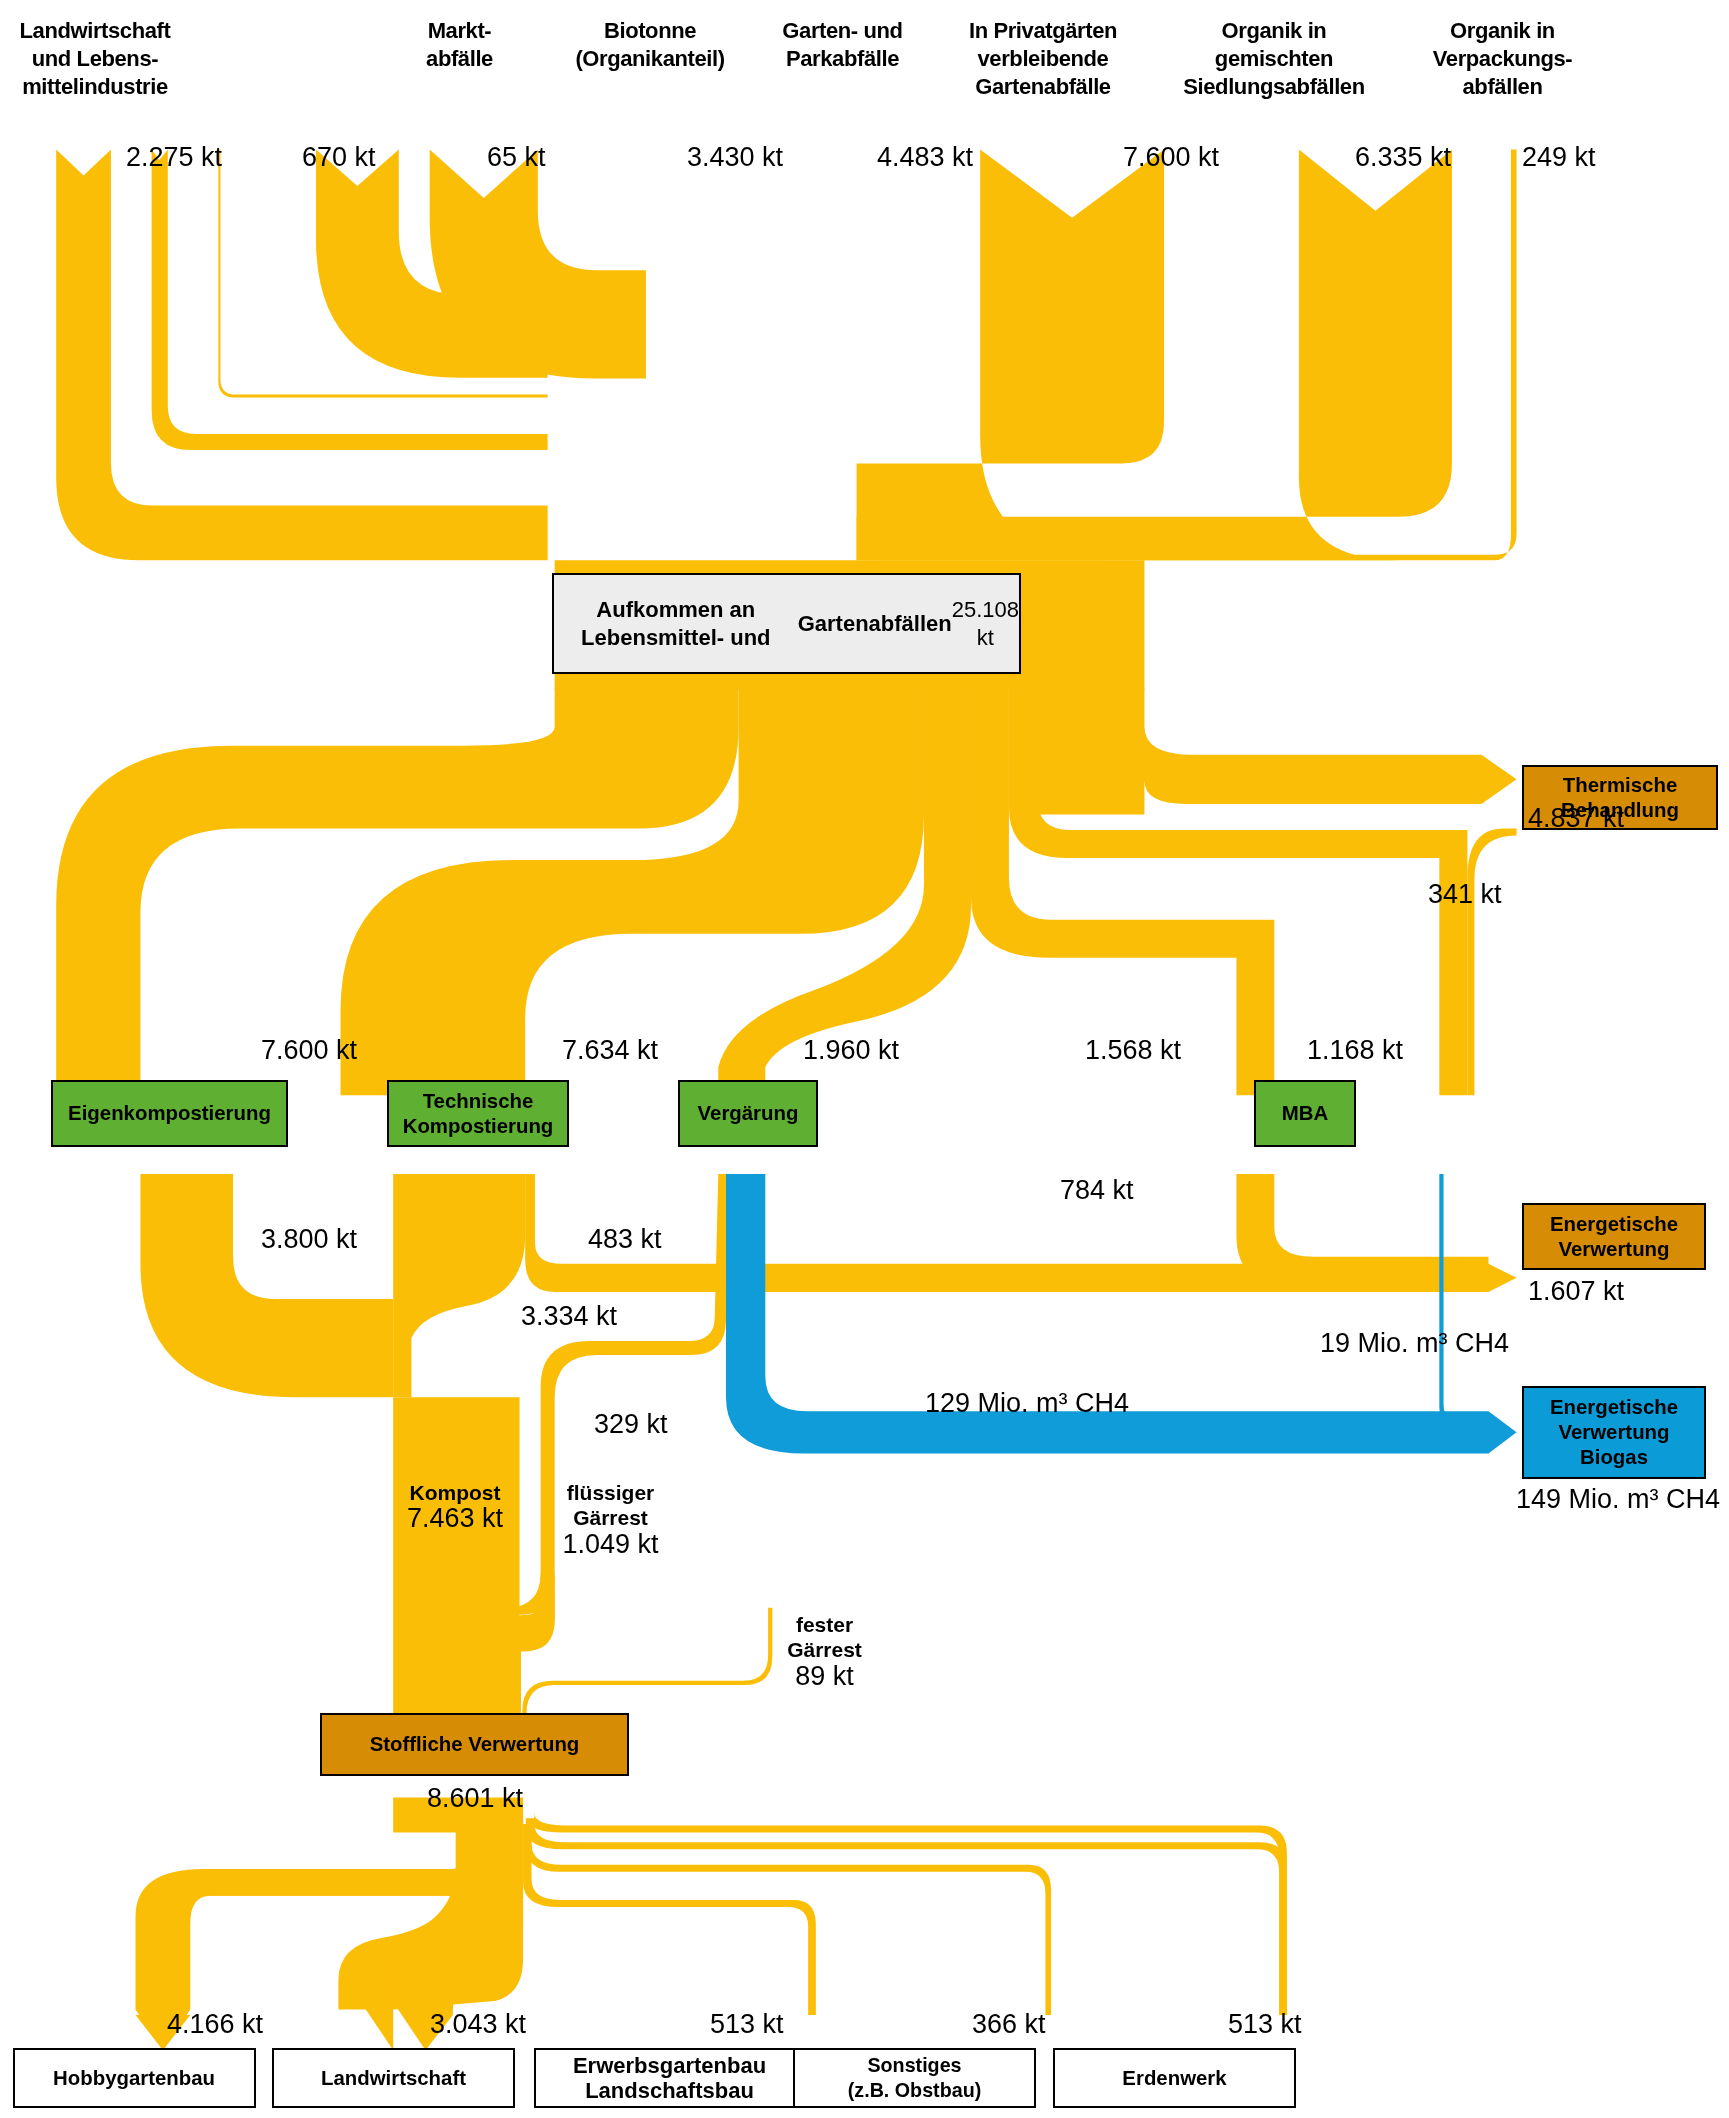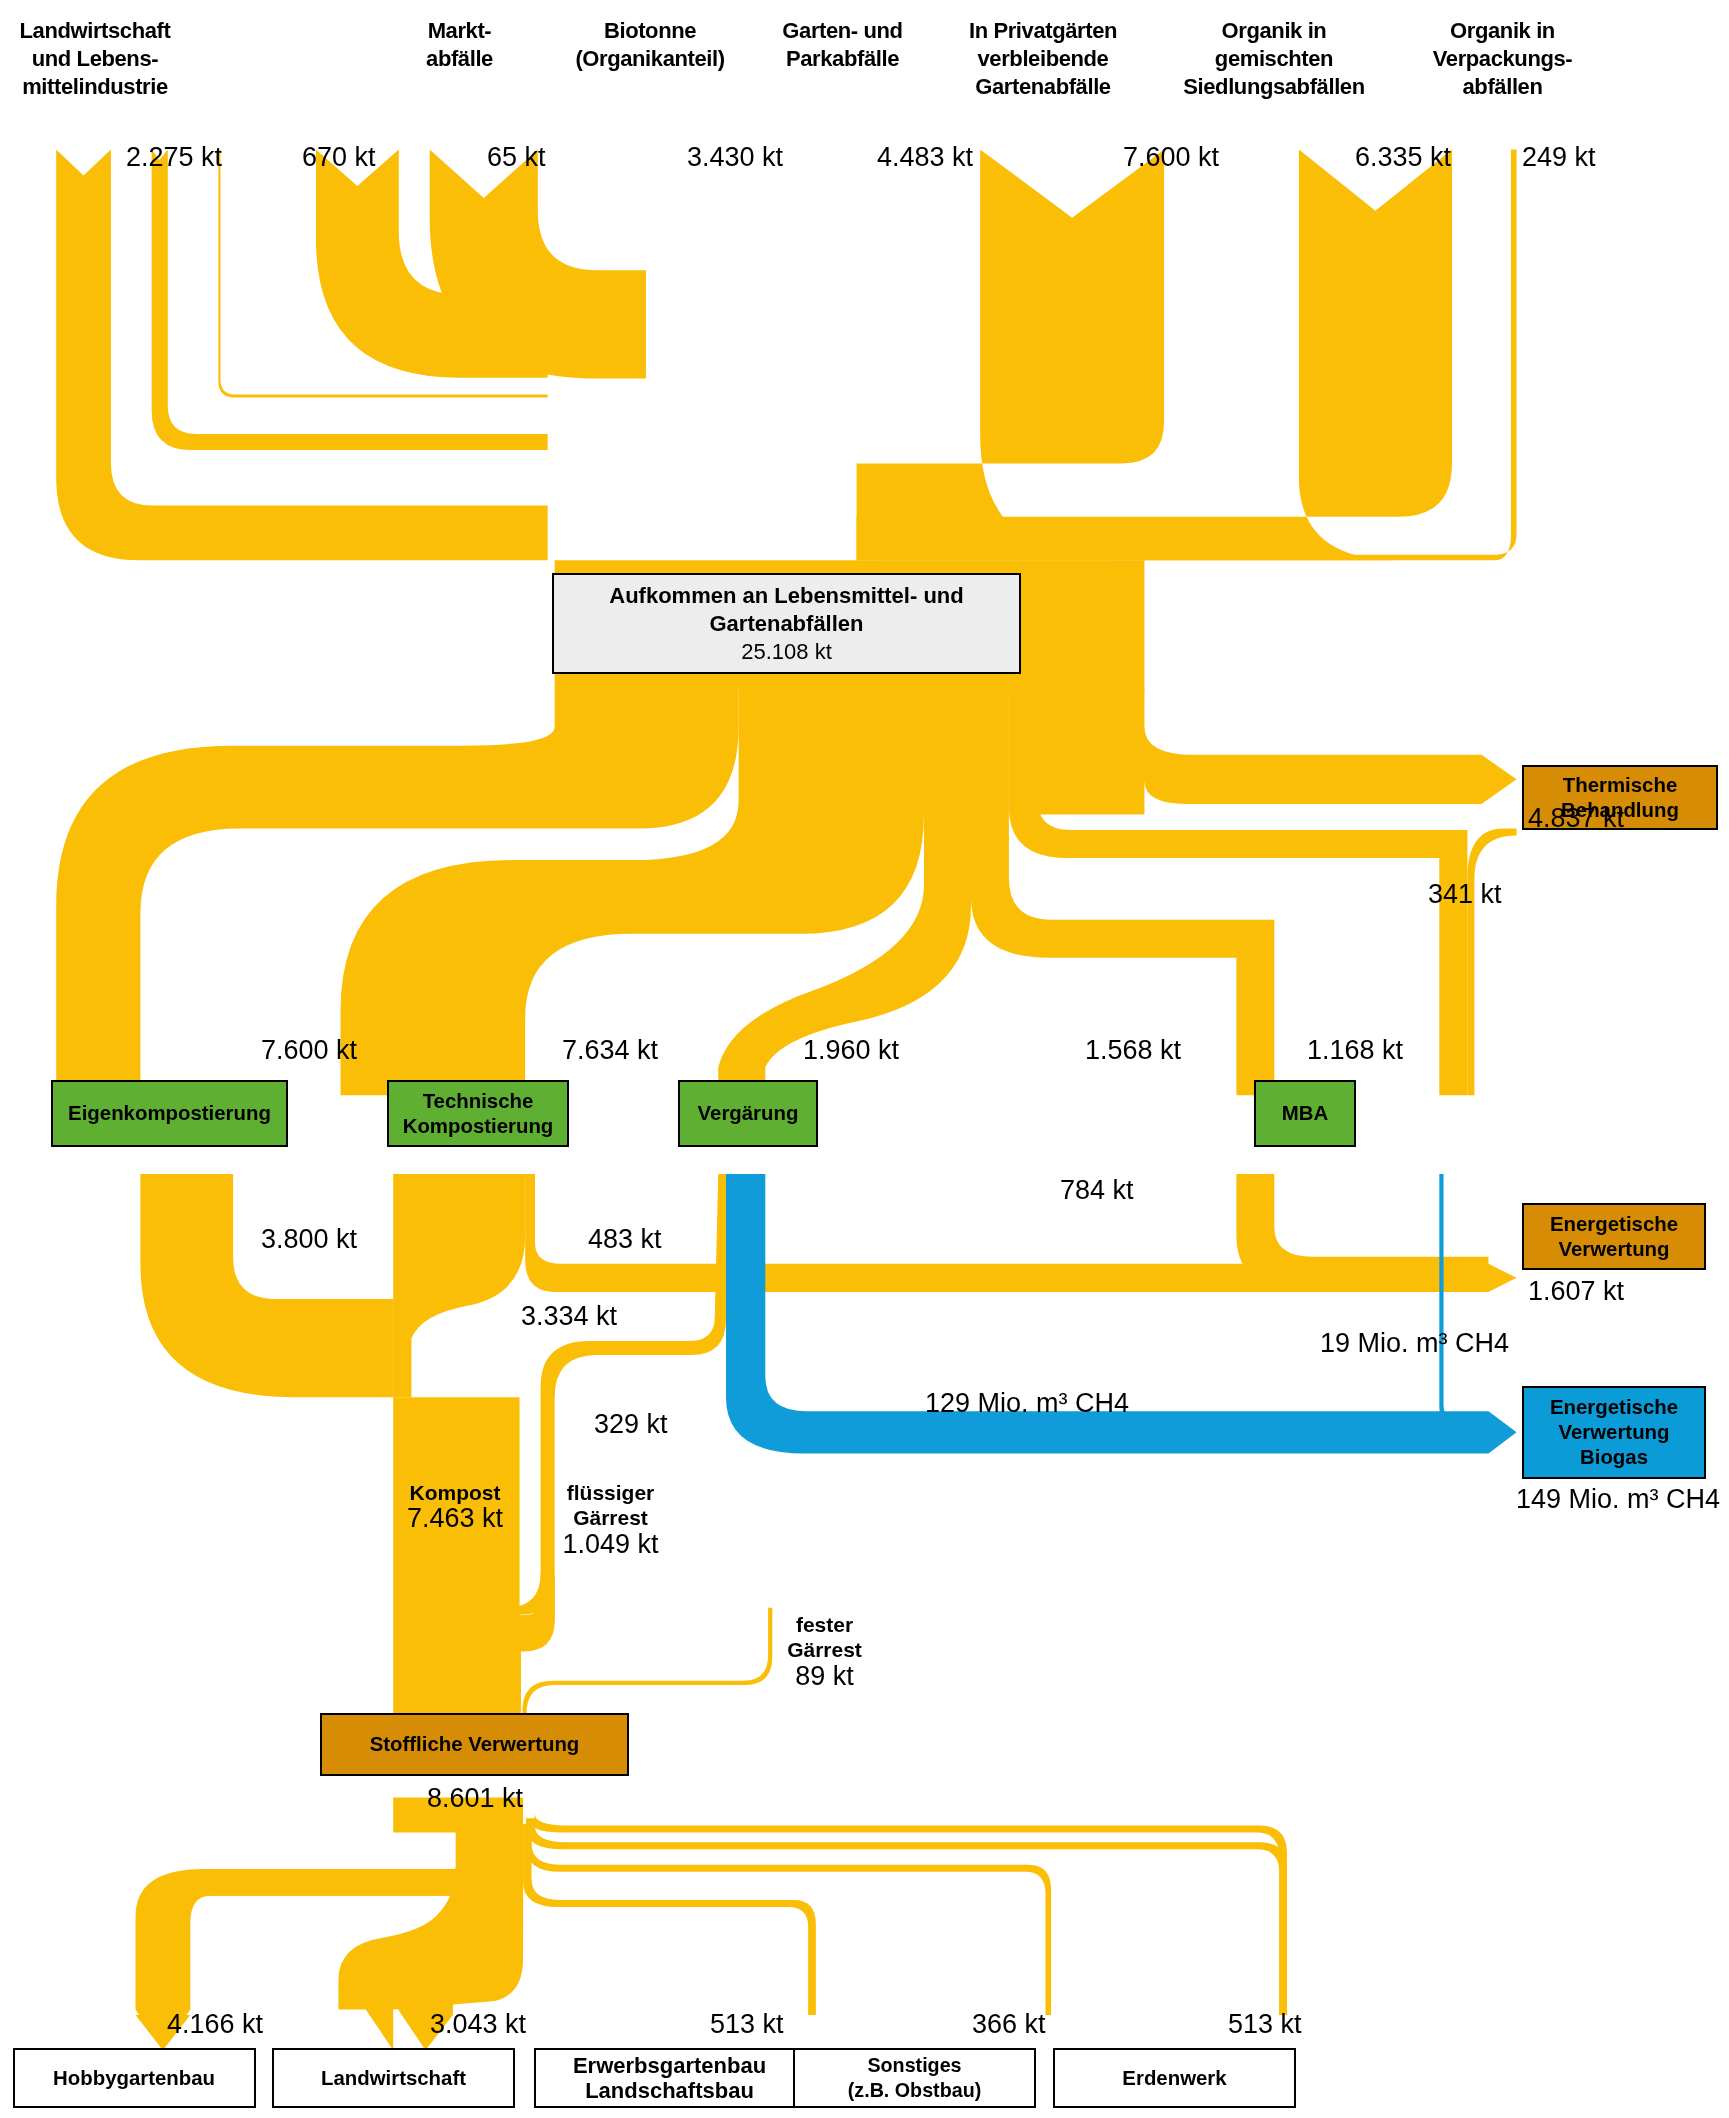--- a/index.html
+++ b/index.html
@@ -136,21 +136,21 @@
 
   <div class="lbl val" style="left:126px;top:145px;">2.275 kt</div>
   <div class="lbl val" style="left:302px;top:145px;">670 kt</div>
   <div class="lbl val" style="left:487px;top:145px;">65 kt</div>
   <div class="lbl val" style="left:687px;top:145px;">3.430 kt</div>
   <div class="lbl val" style="left:877px;top:145px;">4.483 kt</div>
   <div class="lbl val" style="left:1123px;top:145px;">7.600 kt</div>
   <div class="lbl val" style="left:1355px;top:145px;">6.335 kt</div>
   <div class="lbl val" style="left:1522px;top:145px;">249 kt</div>
 
-  <div class="node n-central" style="left:552px;top:573px;width:469px;height:101px;flex-direction:column;">
+  <div class="node n-central" style="left:552px;top:573px;width:469px;height:101px;flex-direction:row;">
     <span>Aufkommen an Lebensmittel- und</span>
     <span>Gartenabfällen</span>
     <span style="font-weight:normal">25.108 kt</span>
   </div>
 
   <div class="node n-green" style="left:51px;top:1080px;width:237px;height:67px;">
     <span>Eigenkompostierung</span>
   </div>
   <div class="node n-green" style="left:387px;top:1080px;width:182px;height:67px;white-space:pre;">
     <span>Technische

